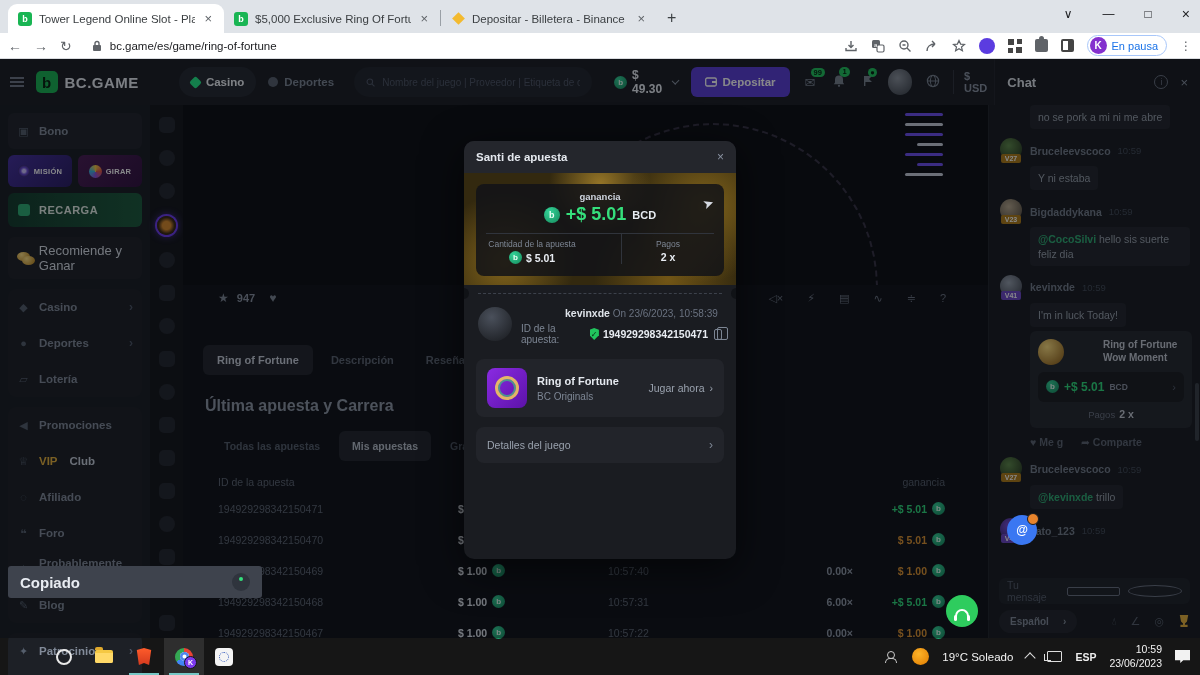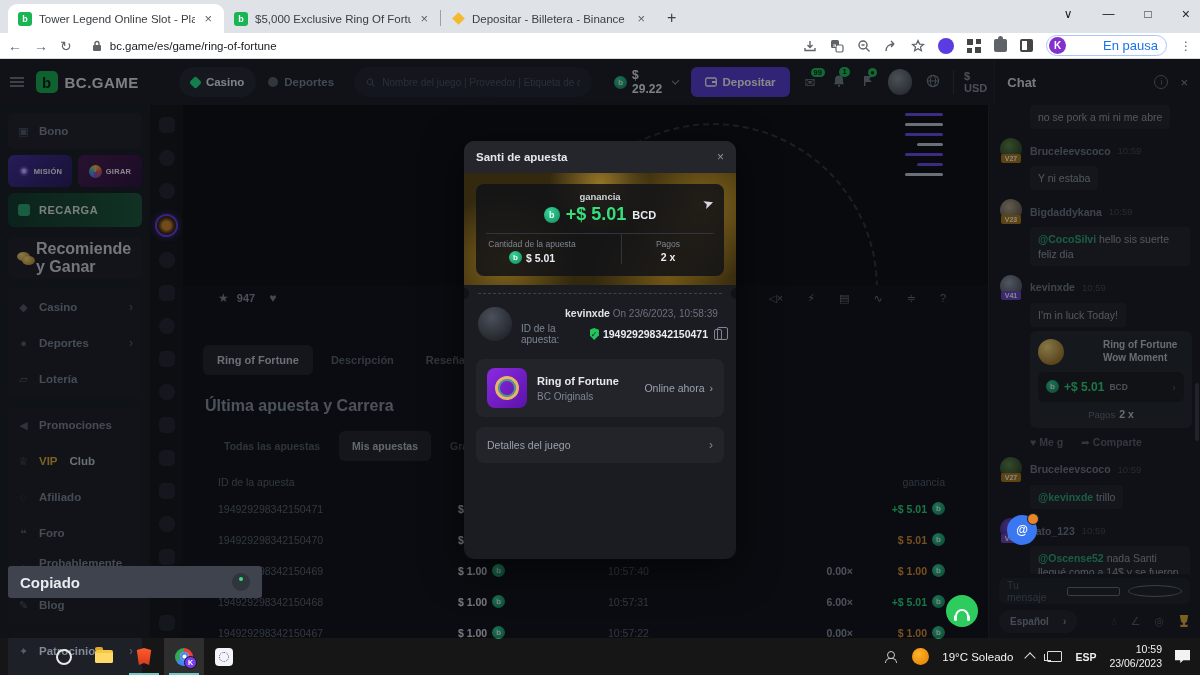--- a/index.html
+++ b/index.html
@@ -28,21 +28,21 @@
   .ext-qr { width:14px; height:14px; background:
      linear-gradient(#444,#444) 0 0/6px 6px no-repeat,
      linear-gradient(#444,#444) 100% 0/5px 5px no-repeat,
      linear-gradient(#444,#444) 0 100%/5px 5px no-repeat,
      linear-gradient(#444,#444) 100% 100%/6px 6px no-repeat; }
   .ext-puzzle { width:13px; height:13px; background:#5f6368; border-radius:2px; position:relative; }
   .ext-puzzle::before{ content:""; position:absolute; top:-3px; left:4px; width:5px; height:5px; background:#5f6368; border-radius:50%; }
   .ext-pane { width:13px; height:13px; border:2px solid #444; border-radius:2px; border-right-width:6px; }
   .profile-wrap { display:flex; align-items:center; gap:5px; border:1.5px solid #a8c7fa; border-radius:12px; padding:1px 8px 1px 2px; }
   .avatar-k { width:17px; height:17px; border-radius:50%; background:#8430ce; color:#fff; font-size:10px; font-weight:bold; display:flex; align-items:center; justify-content:center; }
-  .pausa { color:#1a73e8; font-size:13px;margin-left:32px; }
+  .pausa { color:#1a73e8; font-size:11px; }
   .kebab { color:#5f6368; font-size:12px; letter-spacing:0; }
 
   
   .app { position:relative; height:579px; background:#14161b; display:flex; flex-direction:column; }
   .overlay { position:absolute; inset:0; background:rgba(5,7,11,.48); z-index:20; pointer-events:none; }
 
   .app-header { height:46px; background:#1b1e24; display:flex; align-items:center; padding:0 0 0 10px; flex:0 0 auto; }
   .hamb { width:14px; height:10px; border-top:2px solid #707886; border-bottom:2px solid #707886; position:relative; margin-right:12px; }
   .hamb::after{content:"";position:absolute;left:0;right:0;top:2px;height:2px;background:#707886;}
   .brand { display:flex; align-items:center; gap:7px; margin-right:40px; }
@@ -76,21 +76,21 @@
   .sb-row.boxed { background:#21242b; }
   .sb-ic { width:13px; height:13px; display:inline-flex; align-items:center; justify-content:center; color:#555e6c; font-size:11px; flex:0 0 auto; }
   .sb-duo { display:flex; gap:6px; margin:6px 0; }
   .sb-mini { flex:1; height:32px; border-radius:6px; display:flex; align-items:center; justify-content:center; gap:4px; color:#fff; font-size:7.5px; font-weight:bold; letter-spacing:.3px; }
   .mision { background:linear-gradient(135deg,#45309e,#2a1d63); }
   .girar { background:linear-gradient(135deg,#4a1c55,#32123f); }
   .wheel { width:13px; height:13px; border-radius:50%; background:conic-gradient(#f5c843,#e0564a,#8f4fe0,#3fb5e0,#f5c843); }
   .swirl { width:12px; height:12px; border-radius:50%; background:radial-gradient(circle,#cfc3ff 18%,#6b4bd6 40%,#3b2a75 70%); }
   .recarga { height:34px; border-radius:6px; background:linear-gradient(90deg,#143c2c,#1c5a3c); display:flex; align-items:center; gap:9px; padding:11px 10px; color:#e7efe9; font-weight:bold; font-size:11px; letter-spacing:.5px; margin-bottom:10px; }
   .cube { width:12px; height:12px; background:#2fae74; border-radius:3px; }
-  .refer { height:42px; background:#1f2228; border-radius:6px; display:flex; align-items:center; gap:8px; padding:0 9px; color:#d9dee6; font-size:16px; font-weight:bold; margin-bottom:10px;justify-content:space-between; }
+  .refer { height:42px; background:#1f2228; border-radius:6px; display:flex; align-items:center; gap:8px; padding:0 9px; color:#d9dee6; font-size:13px; font-weight:normal; margin-bottom:10px;justify-content:space-between; }
   .coins-gold { width:18px; height:13px; position:relative; }
   .coins-gold::before,.coins-gold::after { content:""; position:absolute; width:13px; height:9px; border-radius:50%; background:radial-gradient(circle at 35% 30%,#ffe083,#b77f16); }
   .coins-gold::after { left:5px; top:4px; }
   .sb-group { background:#1d2026; border-radius:8px; margin-bottom:10px; }
   .sb-chev { margin-left:auto; color:#4d5565; font-size:12px; }
   .vip { color:#e8b33c; } .club { color:#c8cfda; margin-left:3px; }
 
   
   .rail { width:33px; background:#14161a; flex:0 0 auto; display:flex; flex-direction:column; align-items:center; padding-top:12px; gap:17px; }
   .rail i { width:16px; height:16px; border-radius:5px; background:#24272e; }
@@ -355,21 +355,21 @@
       <div class="search-pill">
         <svg width="11" height="11" viewBox="0 0 12 12">
             <circle cx="5" cy="5" r="3.6" stroke="#4d5565" stroke-width="1.4" fill="none"></circle>
             <path d="M8 8l3 3" stroke="#4d5565" stroke-width="1.4"></path>
           </svg>
         <span>Nombre del juego | Proveedor | Etiqueta de categoría</span>
       </div>
       <div class="hdr-right">
         <div class="balance">
           <span class="coin">b</span>
-          <span>$ 29.22</span>
+          <span>$ 49.30</span>
           <span class="chev-d"></span>
         </div>
         <div class="deposit-btn">
           <svg width="12" height="10" viewBox="0 0 12 10">
               <rect x="0.7" y="1" width="10.6" height="8" rx="1.5" stroke="#fff" stroke-width="1.3" fill="none"></rect>
               <rect x="7" y="4" width="4.3" height="2" fill="#fff"></rect>
             </svg>
           <span>Depositar</span>
         </div>
         <span class="hdr-ico">✉<span class="hdr-badge">99</span></span>
@@ -697,21 +697,20 @@
           </div>
           <div class="msg">
             <div class="msg-head">
               <span class="avcol">
                   <span class="m-avatar av4"></span>
                   <span class="badge bg-pu">V46</span>
                 </span>
               <span class="m-name">Tato_123</span>
               <span class="m-time">10:59</span>
             </div>
-            <div class="bubble"><span class="mention">@Oscense52</span> <span>nada Santi llegué como a 14$ y se fueron</span></div>
           </div>
 
         </div>
         <div class="chat-sb"></div>
         <div class="chat-fab">@</div>
         <div class="chat-input">
           <span>Tu mensaje</span>
           <span class="kb-ic"></span>
           <span class="smile-ic"></span>
         </div>
@@ -777,21 +776,21 @@
       </div>
       <div class="game-card">
         <span class="thumb">
             <i></i>
           </span>
         <div>
           <div class="gc-name">Ring of Fortune</div>
           <div class="gc-prov">BC Originals</div>
         </div>
         <div class="gc-play">
-          <span>Online ahora</span>
+          <span>Jugar ahora</span>
           <span>›</span>
         </div>
       </div>
       <div class="details-row">
         <span style="flex:1;">Detalles del juego</span>
         <span class="sb-chev">›</span>
       </div>
     </div>
 
     <div class="toast">

